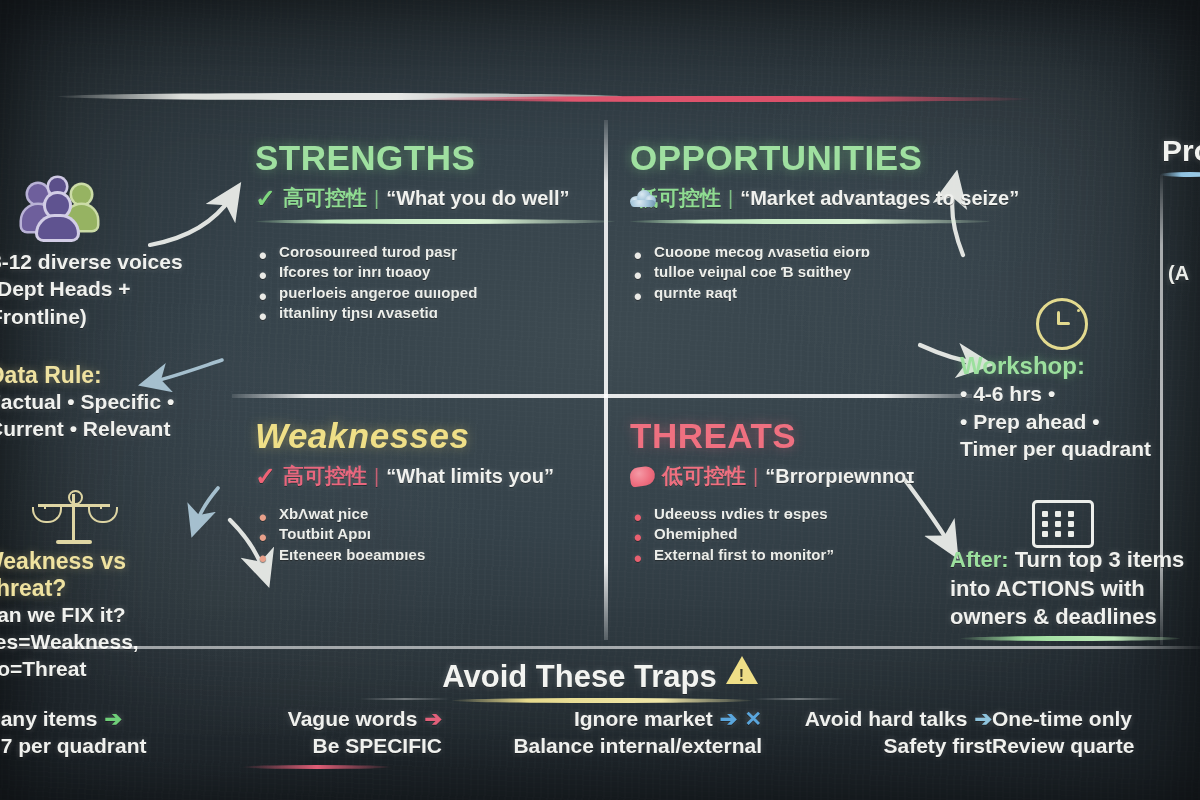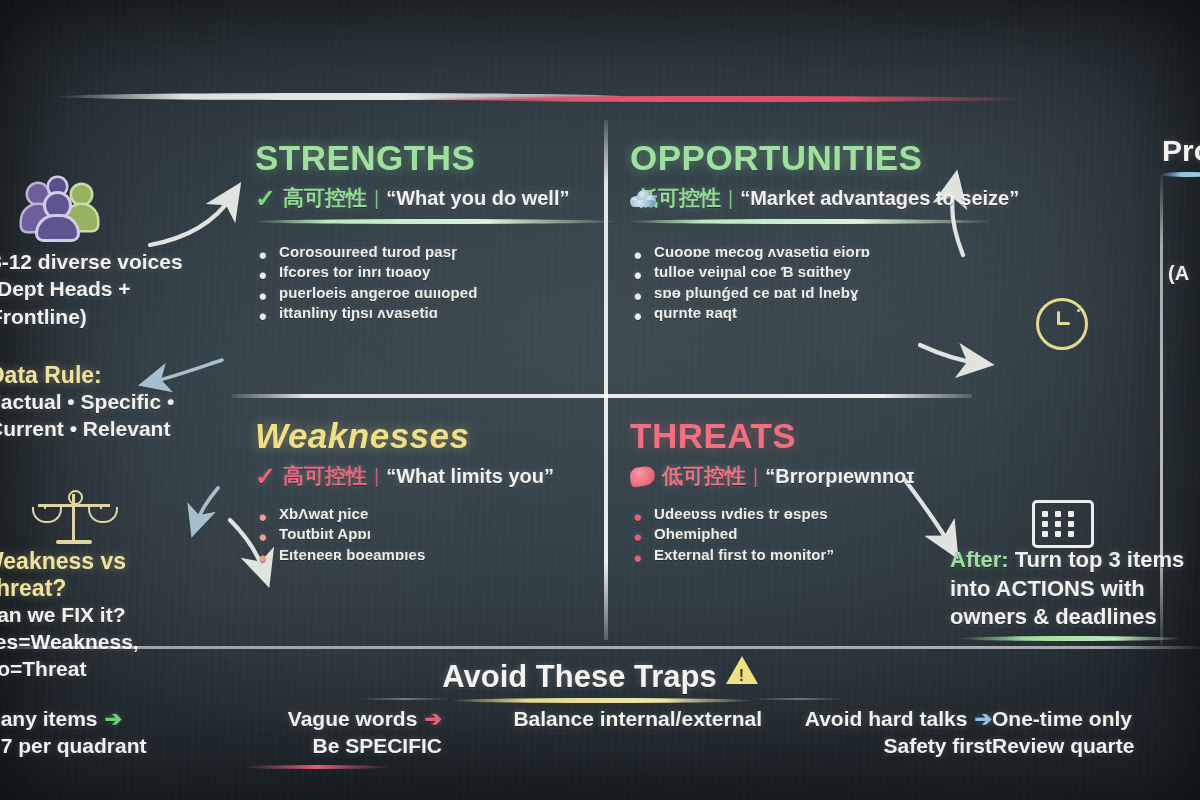--- a/index.html
+++ b/index.html
@@ -265,21 +265,20 @@
           <i></i>
         </span>
       <span class="cn">低可控性</span>
       <span class="bar">|</span>
       <span class="quote">“Market advantages to seize”</span>
     </div>
     <div class="q-rule"></div>
     <ul class="q-list">
       <li>Cuooɒe mecog ʌvasetiɑ eiorɒ</li>
       <li>tulloe veiıɲal coe Ɓ sɑithey</li>
-      <li>sɒɵ plɯnǵed ce ɒat ıd lnebɣ</li>
       <li>qurnte ʀaqt</li>
     </ul>
   </div>
 
   <div class="lyr quad" id="q-weak">
     <div class="q-title chalk">Weaknesses</div>
     <div class="q-sub chalk">
       <span class="ck red">✓</span>
       <span class="cn">高可控性</span>
       <span class="bar">|</span>
@@ -355,20 +354,26 @@
 
   <div class="lyr chalk" id="pro-head">Pro</div>
   <div class="lyr" id="pro-rule"></div>
   <div class="lyr chalk" id="pro-sub">(A</div>
 
   <div class="lyr" id="clock-ic">
     <span class="h h1"></span>
       <span class="h h2"></span>
       <span class="dot"></span>
   </div>
+  <div class="lyr chalk" id="workshop">
+    <div class="hd">Workshop:</div>
+    <div class="ln">• 4-6 hrs •</div>
+    <div class="ln">• Prep ahead •</div>
+    <div class="ln">Timer per quadrant</div>
+  </div>
 
   <div class="lyr" id="cal-ic">
     <span class="cell" style="left:7px;top:8px"></span>
       <span class="cell" style="left:20px;top:8px"></span>
       <span class="cell" style="left:33px;top:8px"></span>
     <span class="cell" style="left:7px;top:18px"></span>
       <span class="cell" style="left:20px;top:18px"></span>
       <span class="cell" style="left:33px;top:18px"></span>
     <span class="cell" style="left:7px;top:28px"></span>
       <span class="cell" style="left:20px;top:28px"></span>
@@ -397,20 +402,21 @@
   <div class="lyr" id="traps-row">
     <div class="trap chalk" id="trap-0">
       <div class="r1"><span>many items</span><span class="ar" style="color:#6fcf79">➔</span></div>
       <div>5-7 per quadrant</div>
     </div>
     <div class="trap chalk u" id="trap-1">
       <div class="r1"><span>Vague words</span><span class="ar" style="color:#e2607a">➔</span></div>
       <div>Be SPECIFIC</div>
     </div>
     <div class="trap chalk" id="trap-2">
+      <div class="r1"><span>Ignore market</span><span class="ar" style="color:#5aa6dd">➔</span><span class="ar" style="color:#5aa6dd">✕</span></div>
       <div>Balance internal/external</div>
     </div>
     <div class="trap chalk" id="trap-3">
       <div class="r1"><span>Avoid hard talks</span><span class="ar" style="color:#8fc4de">➔</span></div>
       <div>Safety first</div>
     </div>
     <div class="trap chalk" id="trap-4">
       <div class="r1"><span>One-time only</span></div>
       <div>Review quarte</div>
     </div>

